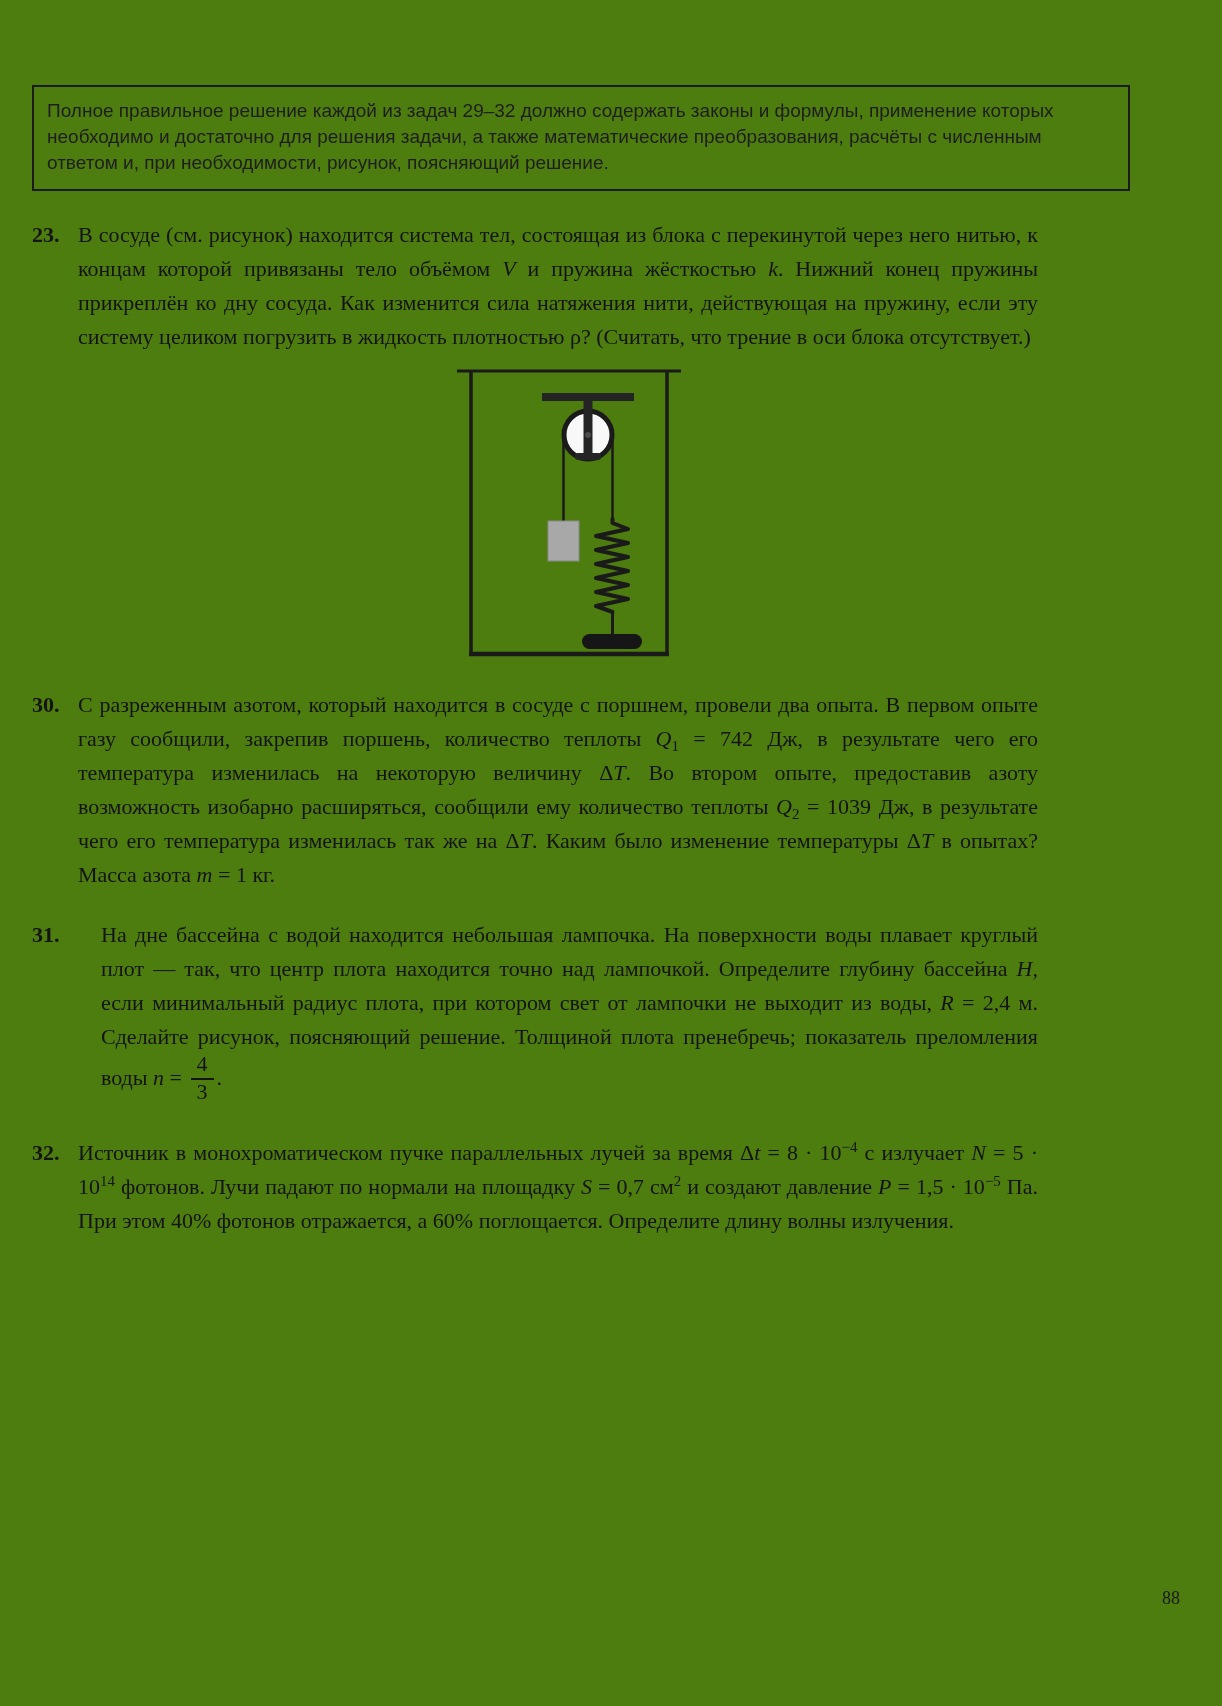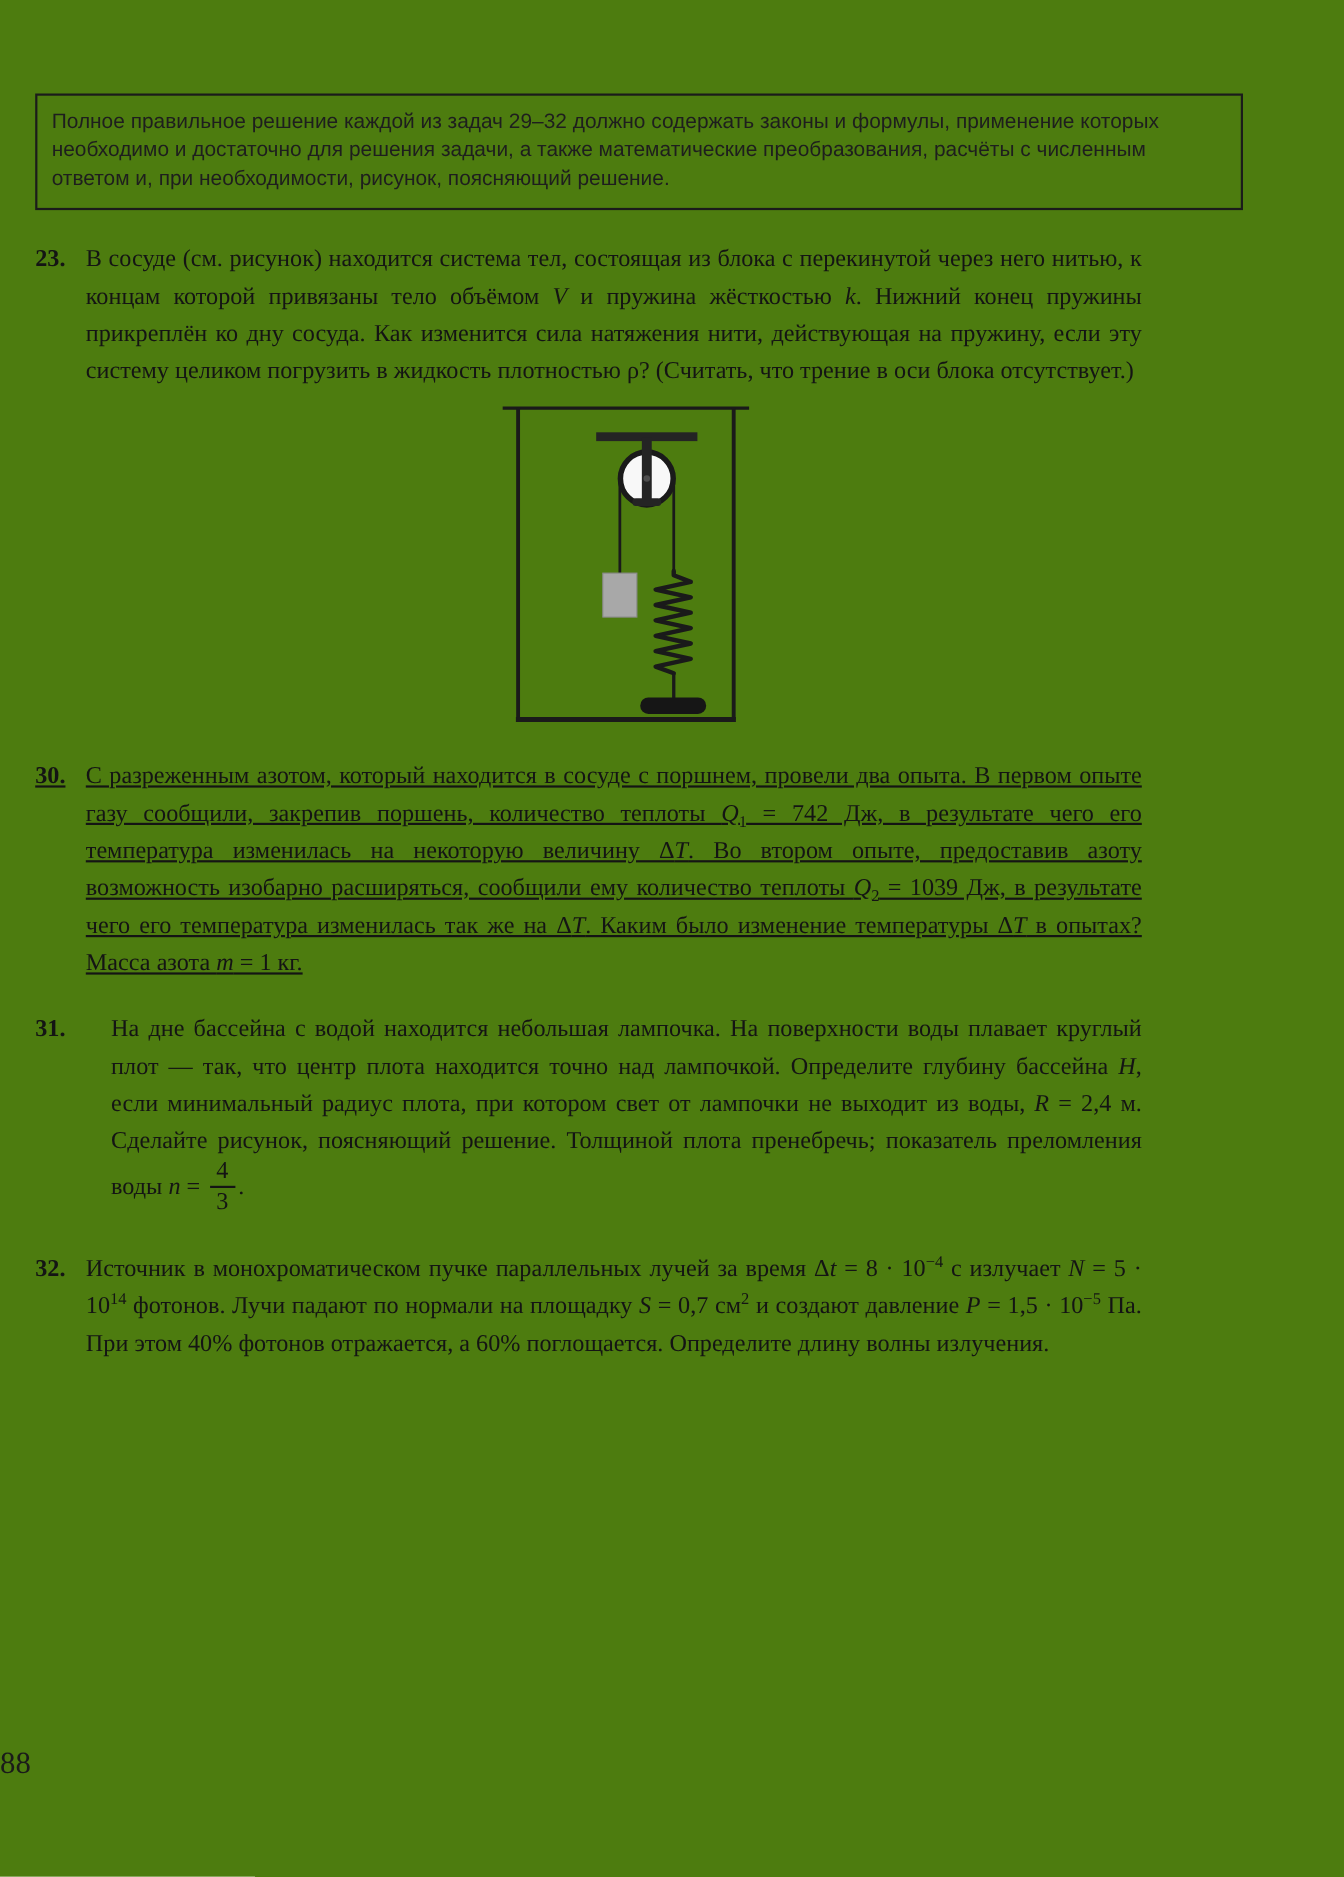--- a/index.html
+++ b/index.html
@@ -76,22 +76,22 @@
     display: block;
     padding: 0 6px 1px 6px;
     border-bottom: 2px solid #141414;
   }
   .frac .fd { display: block; }
   .page-number {
     position: absolute;
     top: 1588px;
     left: 0;
     width: 1180px;
-    text-align: left;
-    font-size: 28px;
+    text-align: right;
+    font-size: 18px;
     color: #1a1a1a;
   }
 </style>
 </head>
 <body>
 
 <div class="page">
 
   <div class="instruction-box">
     <span>Полное правильное решение каждой из задач 29–32 должно содержать законы и формулы, применение которых необходимо и достаточно для решения задачи, а также математические преобразования, расчёты с численным ответом и, при необходимости, рисунок, поясняющий решение.</span>
@@ -125,21 +125,21 @@
 
       <rect x="94" y="159" width="31" height="40" fill="#a8a8a8" stroke="#898989" stroke-width="1"></rect>
 
       <polyline points="158.5,157 158.5,161 174,167 142,174 174,181 142,188 174,195 142,202 174,209 142,216 174,223 142,230 174,237 142,244 158.5,250" fill="none" stroke="#1a1a1a" stroke-width="4" stroke-linejoin="round" stroke-linecap="round"></polyline>
       <line x1="158.5" y1="250" x2="158.5" y2="274" stroke="#1a1a1a" stroke-width="3"></line>
 
       <rect x="128" y="272" width="60" height="15" rx="7.5" fill="#161616"></rect>
     </svg>
   </div>
 
-  <section class="problem" style="margin-top:26px;text-decoration:underline;">
+  <section class="problem" style="margin-top:26px;">
     <div class="num">30.</div>
     <div class="body"><span>С разреженным азотом, который находится в сосуде с поршнем, провели два опыта. В первом опыте газу сообщили, закрепив поршень, количество теплоты </span><i>Q</i><sub>1</sub><span> = 742 Дж, в результате чего его температура изменилась на некоторую величину Δ</span><i>T</i><span>. Во втором опыте, предоставив азоту возможность изобарно расширяться, сообщили ему количество теплоты </span><i>Q</i><sub>2</sub><span> = 1039 Дж, в результате чего его температура изменилась так же на Δ</span><i>T</i><span>. Каким было изменение температуры Δ</span><i>T</i><span> в опытах? Масса азота </span><i>m</i><span> = 1 кг.</span></div>
   </section>
 
   <section class="problem" style="margin-top:26px;gap:23px;">
     <div class="num">31.</div>
     <div class="body"><span>На дне бассейна с водой находится небольшая лампочка. На поверхности воды плавает круглый плот — так, что центр плота находится точно над лампочкой. Определите глубину бассейна </span><i>H</i><span>, если минимальный радиус плота, при котором свет от лампочки не выходит из воды, </span><i>R</i><span> = 2,4 м. Сделайте рисунок, поясняющий решение. Толщиной плота пренебречь; показатель преломления воды </span><i>n</i><span> = </span><span class="frac"><span class="fn">4</span><span class="fd">3</span></span><span>.</span></div>
   </section>
 
   <section class="problem" style="margin-top:30px;">

